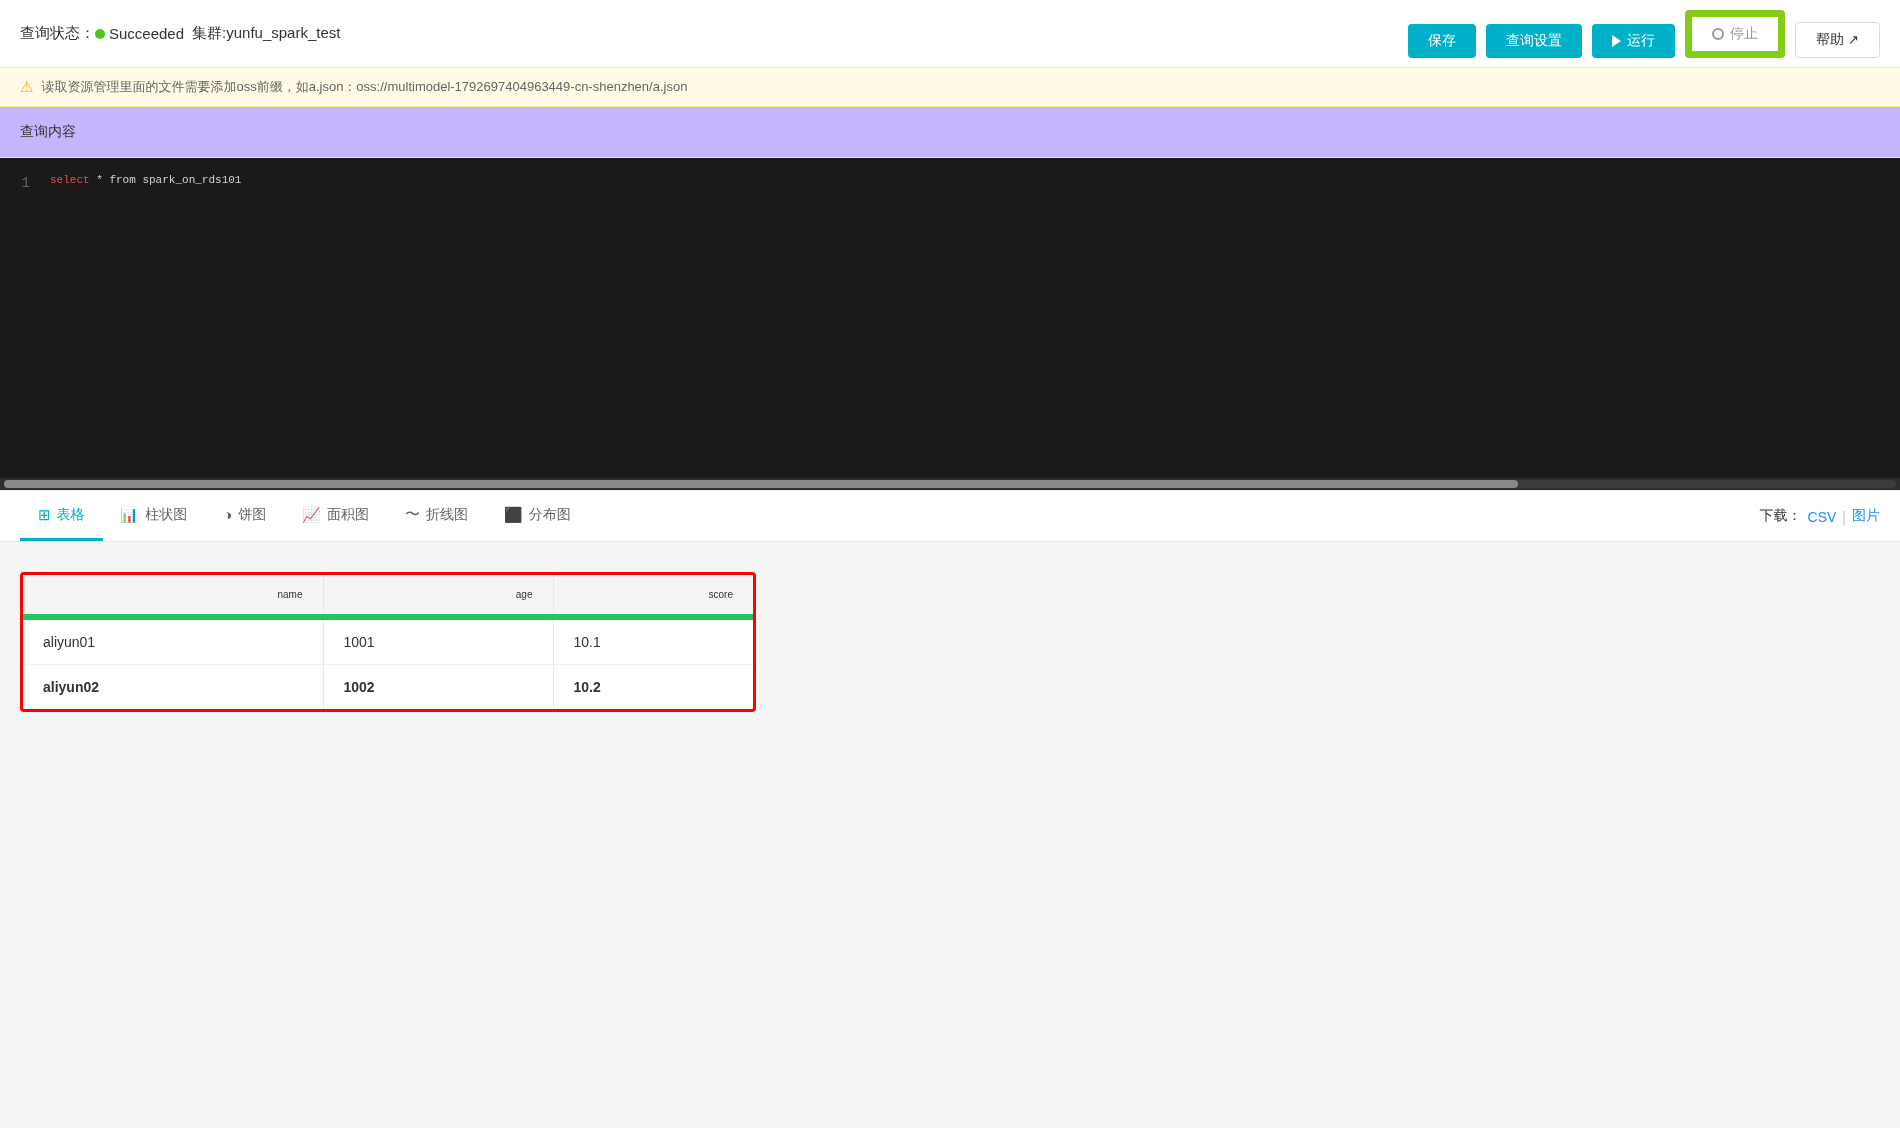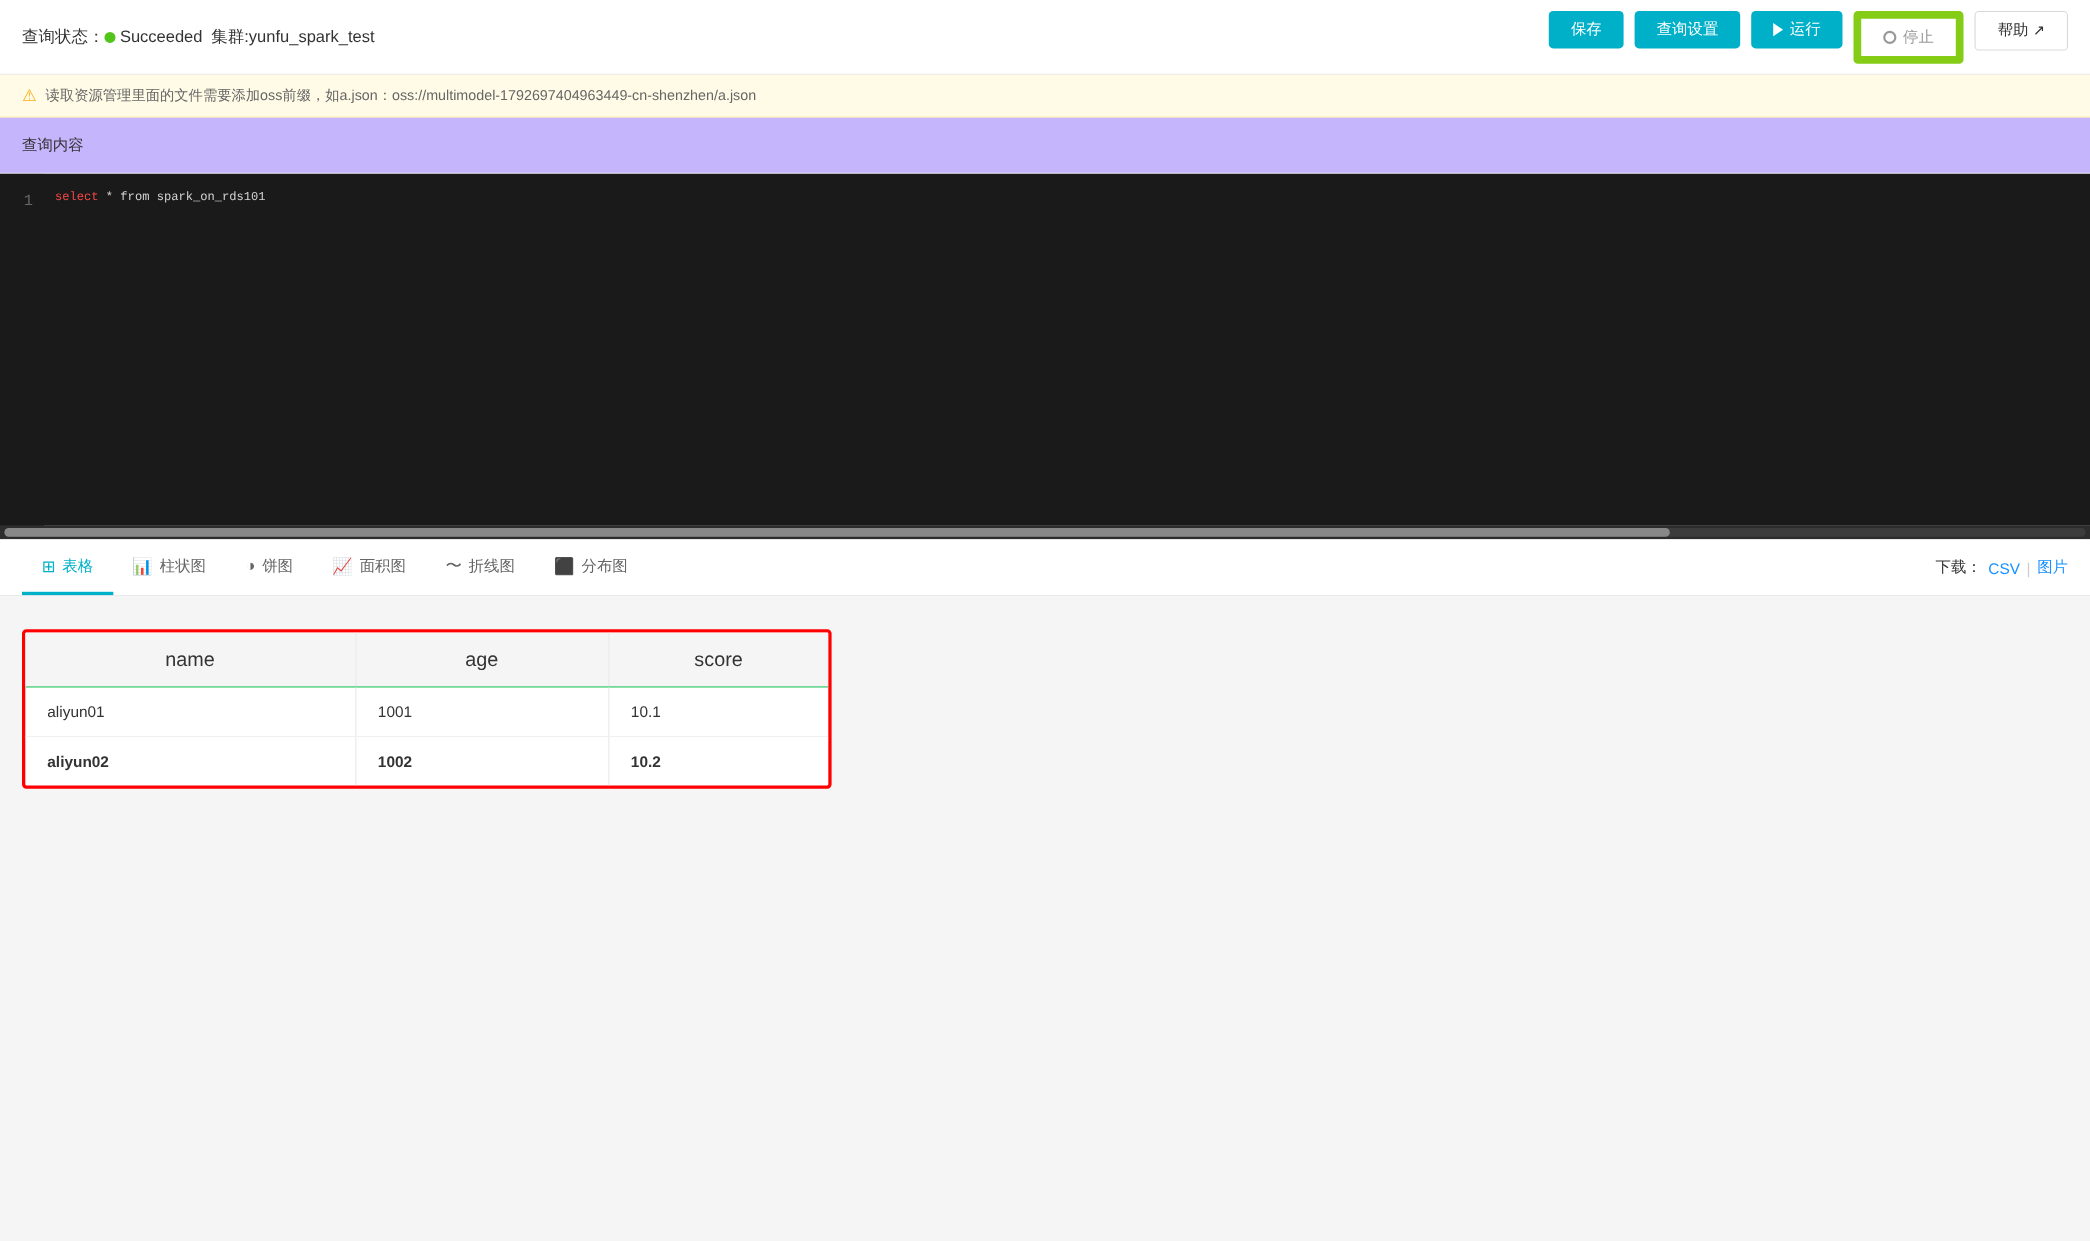--- a/index.html
+++ b/index.html
@@ -41,21 +41,21 @@
       font-size: 15px;
       color: #333;
     }
     .cluster-text {
       font-size: 15px;
       color: #333;
       margin-left: 8px;
     }
     .header-right {
       display: flex;
-      align-items: flex-start;
+      align-items: flex-end;
       gap: 10px;
     }
     .btn {
       padding: 8px 20px;
       border: none;
       border-radius: 4px;
       font-size: 14px;
       cursor: pointer;
       font-family: inherit;
     }
@@ -237,25 +237,25 @@
       min-width: 700px;
       max-width: 900px;
     }
     .data-table {
       width: 100%;
       border-collapse: collapse;
     }
     .data-table th {
       background: #f5f5f5;
       padding: 14px 20px;
-      text-align: center;
+      text-align: right;
       font-weight: 500;
       color: #333;
-      font-size: 18px;
-      border-bottom: 1px solid #22c55e;
+      font-size: 10px;
+      border-bottom: 6px solid #22c55e;
     }
     .data-table td {
       padding: 14px 20px;
       font-size: 14px;
       color: #333;
       border-bottom: 1px solid #f0f0f0;
     }
     .data-table tr:last-child td { border-bottom: none; font-weight: bold; }
     .data-table td:not(:last-child),
     .data-table th:not(:last-child) {

